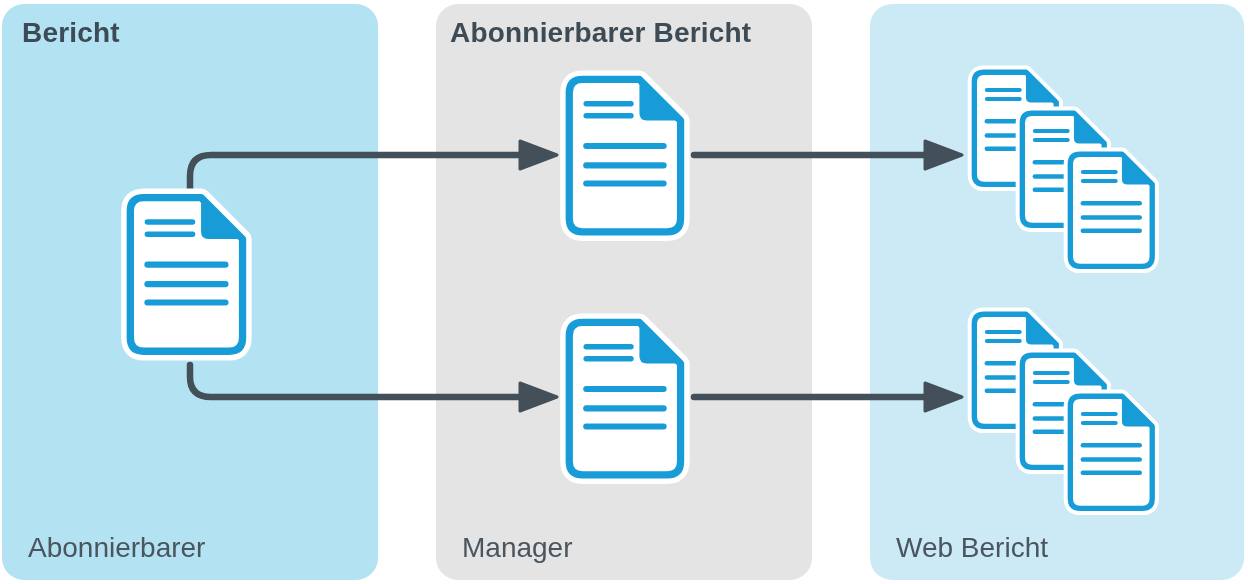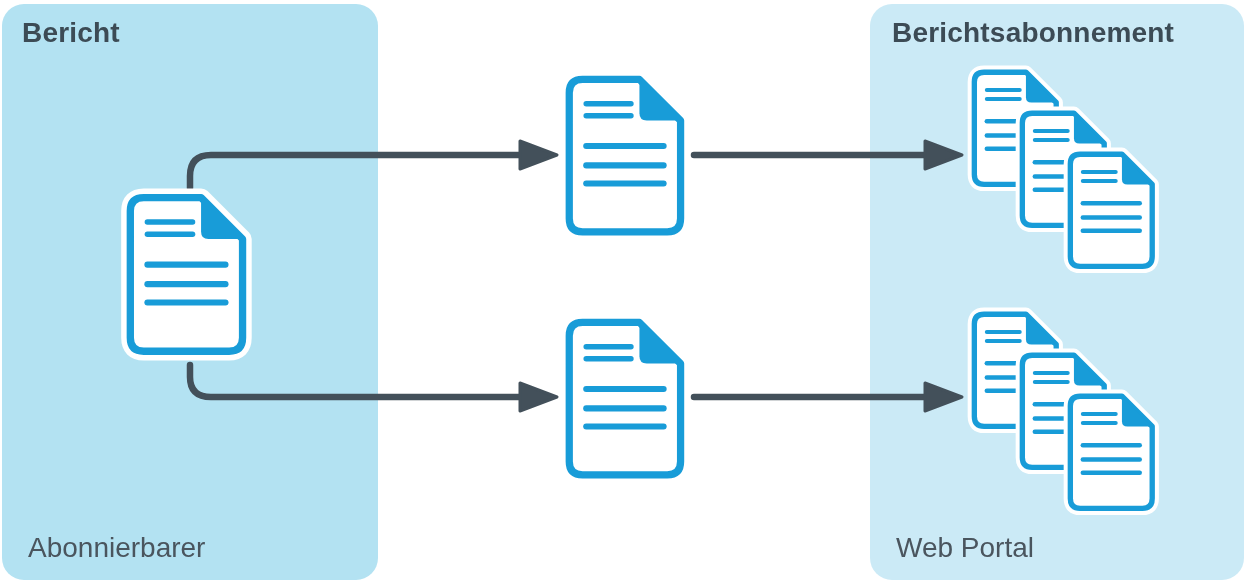--- a/index.html
+++ b/index.html
@@ -49,24 +49,27 @@
 </head>
 <body>
 
 <div class="stage">
 
   <div class="panel panel-left">
     <div class="panel-title">Bericht</div>
     <div class="panel-label">Abonnierbarer</div>
   </div>
 
+  <div class="panel panel-middle">
+    <div class="panel-title">Abonnierbarer Bericht</div>
+    <div class="panel-label">Manager</div>
+  </div>
 
   <div class="panel panel-right">
-    <div class="panel-title">Berichtsabonnement</div>
-    <div class="panel-label">Web Portal</div>
+    <div class="panel-label">Web Bericht</div>
   </div>
 
   <svg class="diagram-layer" width="1248" height="584" viewBox="0 0 1248 584">
     <defs>
       <g id="doc-icon">
         <path class="doc-halo" d="M17,7 H64 L98,41 V122 Q98,133 87,133 H17 Q6,133 6,122 V18 Q6,7 17,7 Z"></path>
         <path class="doc-body" d="M17,7 H64 L98,41 V122 Q98,133 87,133 H17 Q6,133 6,122 V18 Q6,7 17,7 Z"></path>
         <path class="doc-fold" d="M64,7 L98,41 H70 Q64,41 64,35 Z"></path>
         <g class="doc-lines-short">
             <path d="M20,27 H57"></path>

